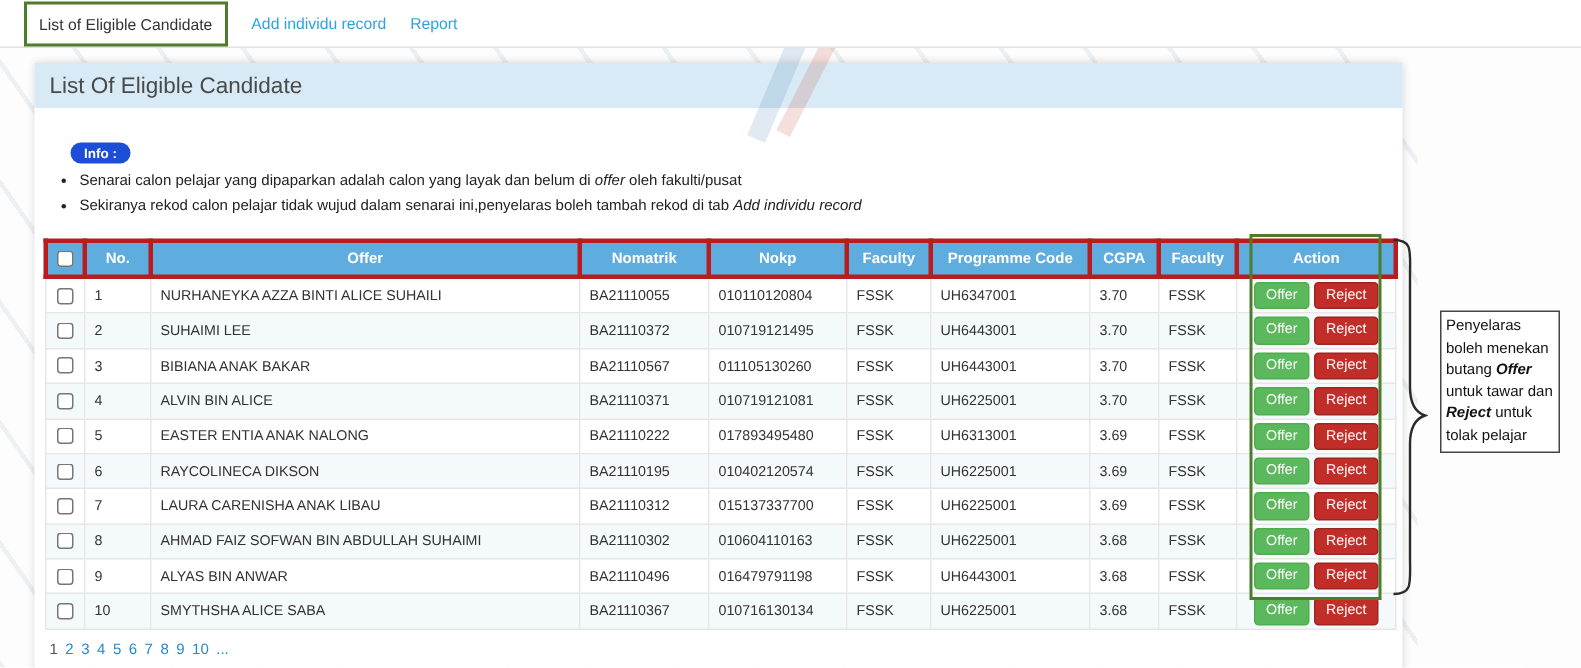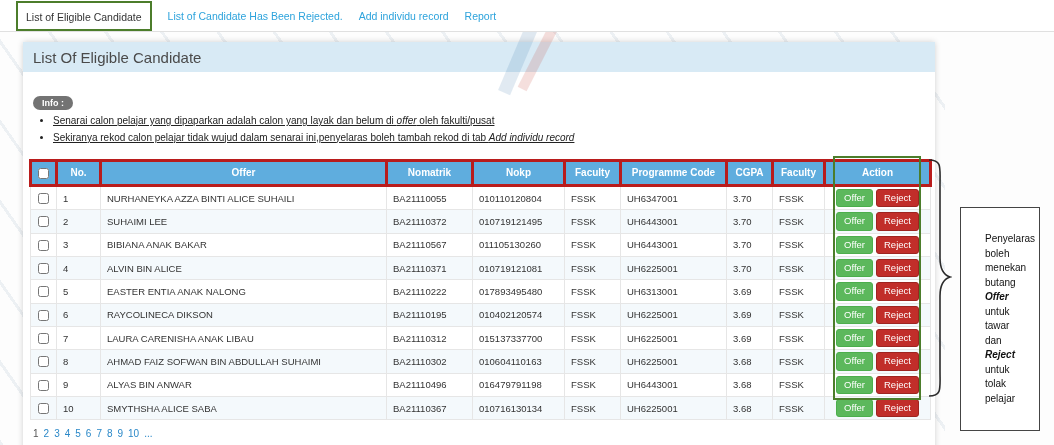--- a/index.html
+++ b/index.html
@@ -35,24 +35,24 @@
   .card {
     position:absolute; left:23px; top:42px; width:912px; min-height:378px; z-index:1;
     background:#fff; box-shadow:0 0 6px rgba(0,0,0,0.18);
   }
   .card-title {
     background:var(--title-bar-bg,#d8eaf5); color:#4a4a4a;
     font-size:15px; padding:7px 10px; height:30px;
   }
   .info-section { margin-top:20px; }
   .info-badge {
-    background:#737373; color:#fff; font-size:9px; font-weight:bold;
-    padding:2px 9px; border-radius:9px; margin-left:10px; display:inline-block;
-  }
-  .info-list { margin:4px 0 0 30px; padding:0; font-size:10px; color:#222;text-decoration:underline; }
+    background:#1d4ed8; color:#fff; font-size:9px; font-weight:bold;
+    padding:2px 9px; border-radius:9px; margin-left:24px; display:inline-block;
+  }
+  .info-list { margin:4px 0 0 30px; padding:0; font-size:10px; color:#222; }
   .info-list li { margin-bottom:2px; line-height:1.45; }
   .info-list i { font-style:italic; }
 
   
   .data-table {
     border-collapse:collapse; table-layout:fixed; width:900px;
     margin:14px 6px 0 6px; font-size:9.5px; color:#333;
   }
   .data-table th {
     background:var(--accent-blue,#5fadde); color:#fff; font-size:10px; font-weight:bold;
@@ -79,37 +79,36 @@
   .page:first-child { color:#555; }
 
   
   .action-box {
     position:absolute; left:833px; top:156px; width:88px; height:244px; z-index:5;
     border:2px solid var(--annotation-green,#4c7d2b); pointer-events:none;
   }
   .brace { position:absolute; left:926px; top:157px; z-index:5; pointer-events:none; }
   .note-box {
     position:absolute; left:960px; top:207px; width:80px; z-index:5;
-    border:1.5px solid #444; background:#fff; padding:24px;
+    border:1.5px solid #444; background:#fff; padding:3px;
     font-size:10px; line-height:1.45; color:#111;
   }
   .note-box i { font-style:italic; font-weight:bold; }
 </style>
 </head>
 <body>
 
 <div class="bg-deco"></div>
 <div class="pencil-a"></div>
 <div class="pencil-b"></div>
 
 <div class="top-nav">
   <span class="tab-annotation">
     <span class="tab tab-active">List of Eligible Candidate</span>
   </span>
-  <span class="tab">List of Candidate Has Been Rejected.</span>
   <span class="tab">Add individu record</span>
   <span class="tab">Report</span>
 </div>
 
 <div class="card">
   <div class="card-title">List Of Eligible Candidate</div>
 
   <div class="info-section">
     <span class="info-badge">Info :</span>
     <ul class="info-list">

